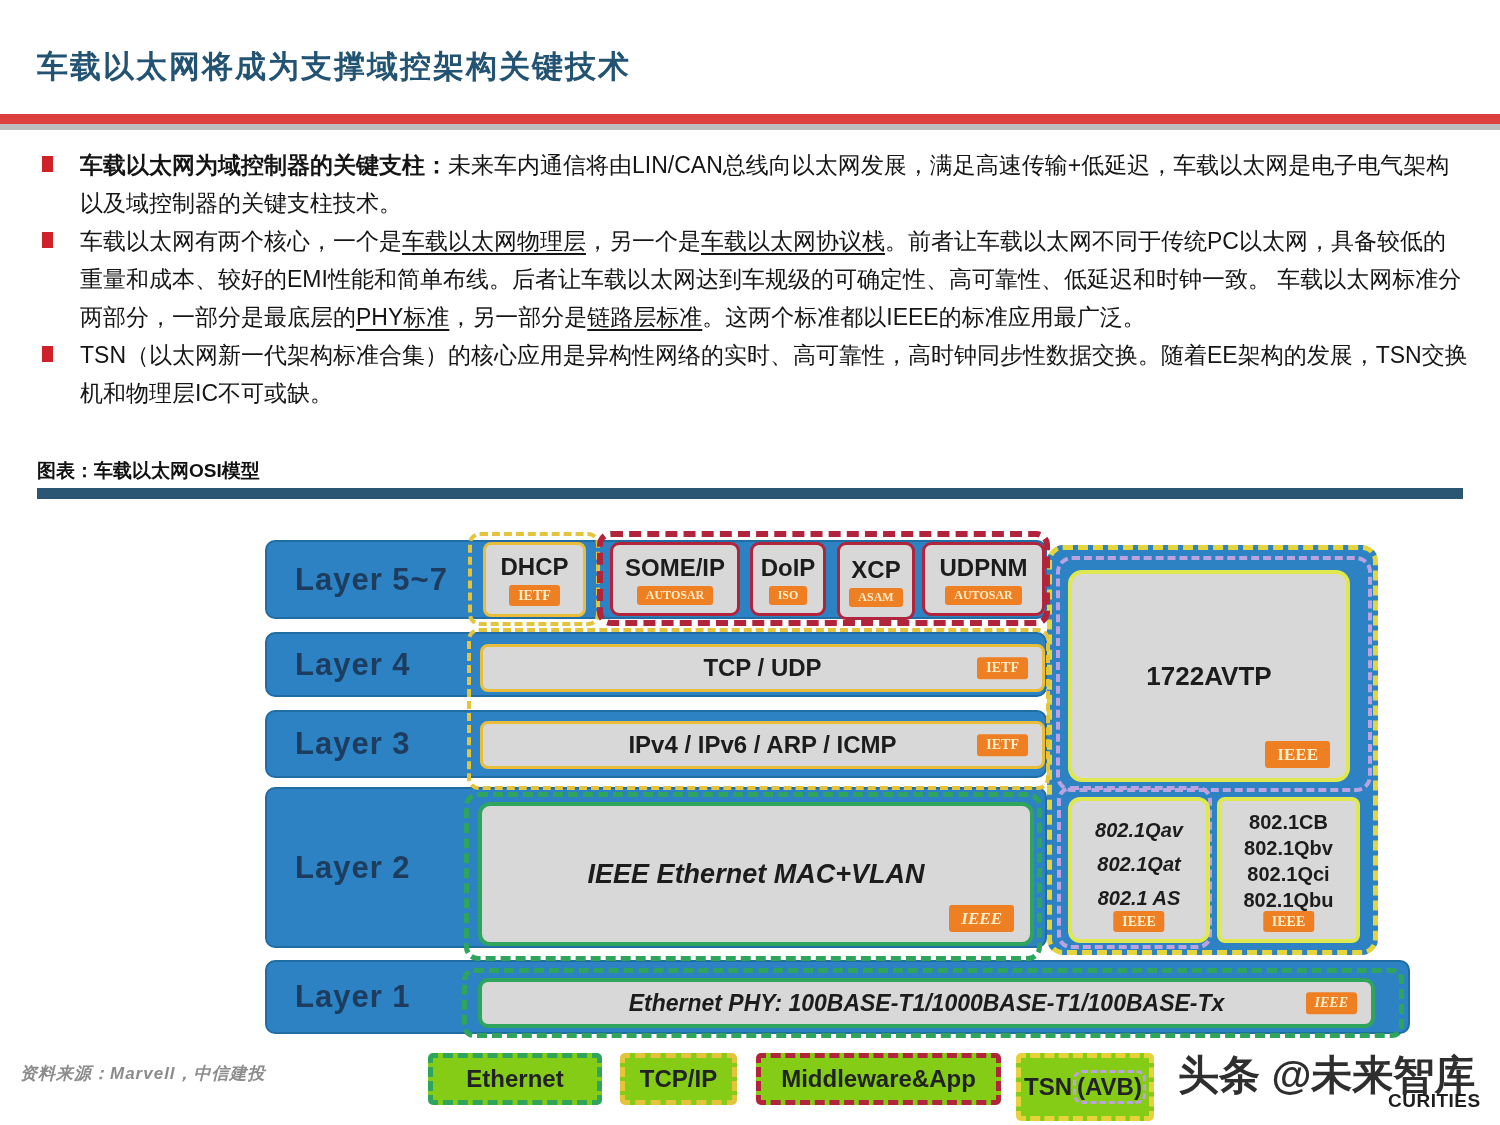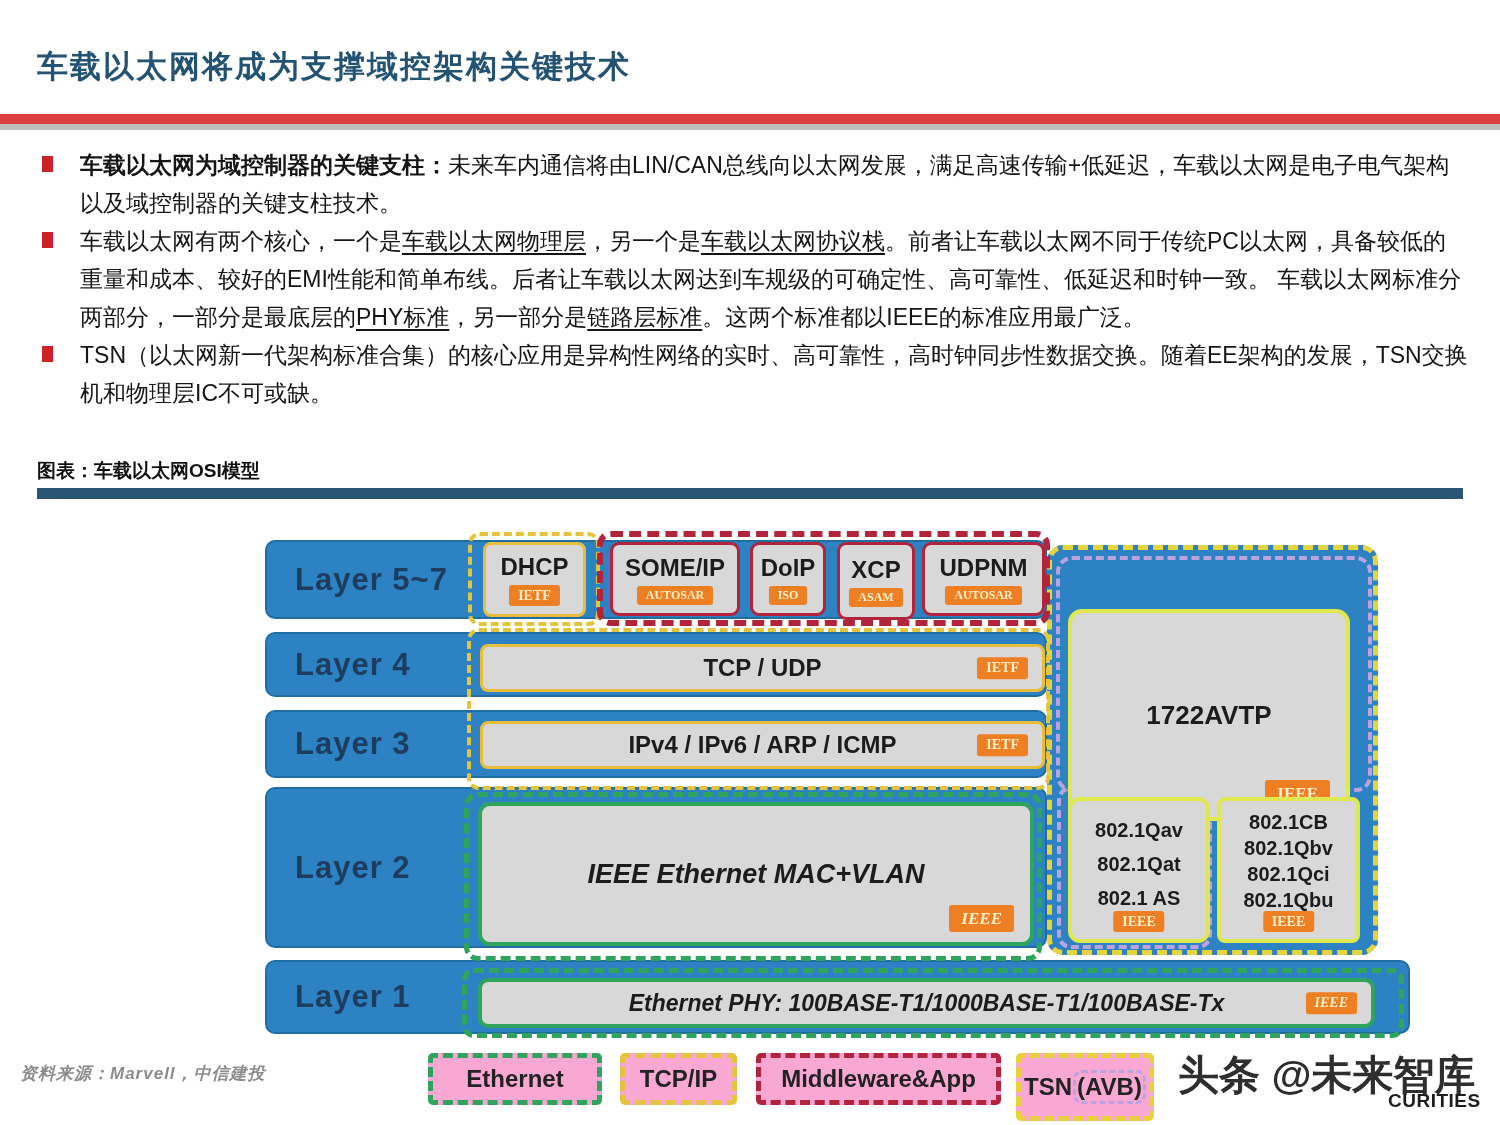--- a/index.html
+++ b/index.html
@@ -52,26 +52,26 @@
            line-height:1.25; white-space:nowrap; }
   .badge-stack { margin-top:4px; }
   .badge-right { position:absolute; right:14px; top:50%; transform:translateY(-50%); }
   .badge-br { position:absolute; right:16px; bottom:10px; font-size:17px; padding:3px 12px; }
   .badge-bc { position:absolute; left:50%; transform:translateX(-50%); bottom:7px; }
 
   .hbox { flex-direction:row; justify-content:center; }
   .hbox .plabel { font-size:24px; }
 
   .lines3 { justify-content:flex-start; padding-top:12px; }
-  .lines3 .pline { font-size:20px; font-weight:600; color:#1c1c1c; line-height:34px; }
+  .lines3 .pline { font-size:20px; font-weight:600; color:#1c1c1c; line-height:34px;font-style:italic; }
   .lines4 { justify-content:flex-start; padding-top:8px; }
   .lines4 .pline { font-size:20px; font-weight:600; color:#1c1c1c; line-height:26px; }
 
   
-  .legend-box { position:absolute; background:#f9a8d4; border-radius:5px; z-index:3;
+  .legend-box { position:absolute; background:#84cc16; border-radius:5px; z-index:3;
                 display:flex; align-items:center; justify-content:center;
                 font-size:24px; font-weight:600; color:#222; }
   .avb-suffix { border:3px dashed #bda2e2; border-radius:9px; padding:0 1px; margin-left:1px; }
 
   
   .source { position:absolute; left:20px; top:1062px; font-size:17px; font-weight:bold;
             font-style:italic; color:#8c8c8c; letter-spacing:1px; }
   .watermark { position:absolute; left:1178px; top:1048px; font-size:41px; font-weight:800;
                color:#2e2e2e; z-index:6; white-space:nowrap;
                text-shadow:1px 1px 0 rgba(255,255,255,.85), -1px -1px 0 rgba(255,255,255,.85); }
@@ -166,21 +166,21 @@
     <div class="pbox border-green" style="left:478px; top:802px; width:556px; height:144px;">
       <span class="plabel" style="font-size:27px;">IEEE Ethernet MAC+VLAN</span>
       <span class="badge badge-br">IEEE</span>
     </div>
 
     <div class="pbox hbox border-green" style="left:478px; top:978px; width:897px; height:50px; border-radius:10px;">
       <span class="plabel" style="font-size:23px;">Ethernet PHY: 100BASE-T1/1000BASE-T1/100BASE-Tx</span>
       <span class="badge badge-right">IEEE</span>
     </div>
 
-    <div class="pbox border-lime" style="left:1068px; top:570px; width:282px; height:212px;margin-top:39px;">
+    <div class="pbox border-lime" style="left:1068px; top:570px; width:282px; height:212px;">
       <span class="plabel" style="font-size:26px;">1722AVTP</span>
       <span class="badge badge-br">IEEE</span>
     </div>
     <div class="pbox border-lime lines3" style="left:1068px; top:797px; width:142px; height:146px; border-radius:12px;">
       <span class="pline">802.1Qav</span>
       <span class="pline">802.1Qat</span>
       <span class="pline">802.1 AS</span>
       <span class="badge badge-bc">IEEE</span>
     </div>
     <div class="pbox border-lime lines4" style="left:1217px; top:797px; width:143px; height:146px; border-radius:8px;">

